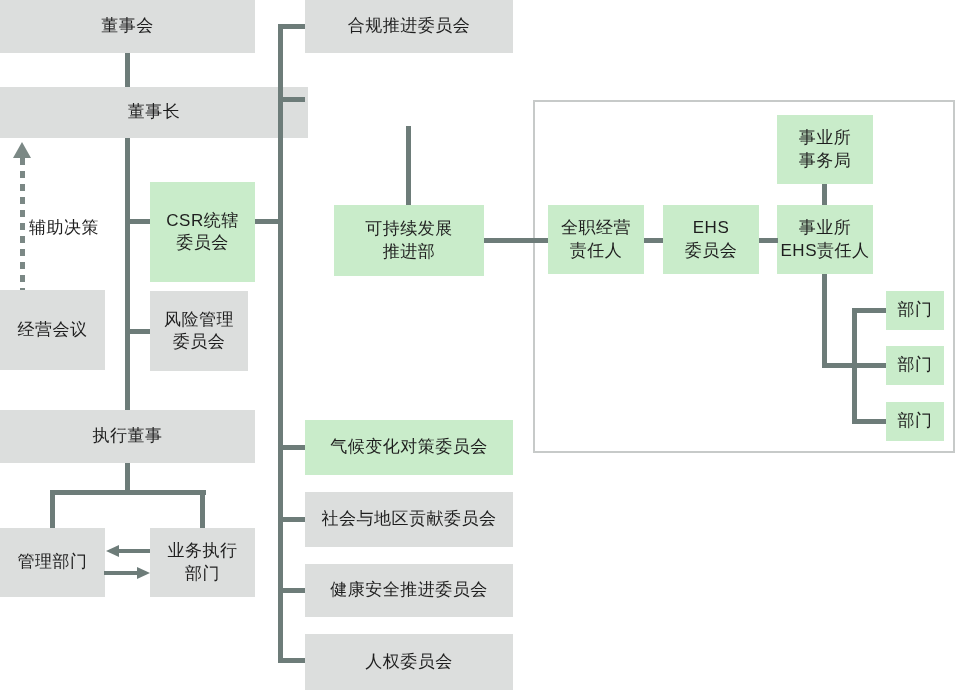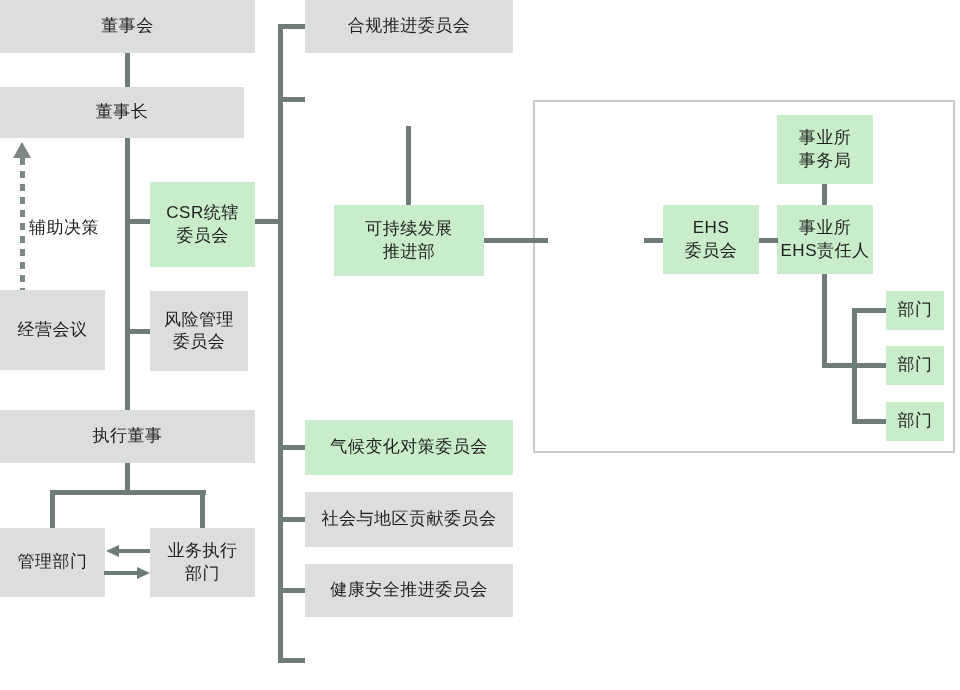--- a/index.html
+++ b/index.html
@@ -41,33 +41,33 @@
 <body>
 
 <div class="canvas">
 
   <div class="box gray" style="left:0;top:0;width:255px;height:53px">
     <span class="ln">董事会</span>
   </div>
 
   <div class="vline" style="left:125px;top:53px;width:5px;height:34px"></div>
 
-  <div class="box gray" style="left:0;top:87px;width:244px;height:51px">
+  <div class="box gray" style="left:0;top:87px;width:308px;height:51px">
     <span class="ln">董事长</span>
   </div>
 
   <div class="vline" style="left:125px;top:138px;width:5px;height:274px"></div>
 
   <div class="tri tri-up" style="left:13px;top:142px"></div>
   <div class="dashv" style="left:20px;top:158px;height:132px"></div>
   <div class="note" style="left:29px;top:216px">辅助决策</div>
 
   <div class="hline" style="left:127px;top:219px;width:23px;height:5px"></div>
 
-  <div class="box green" style="left:150px;top:182px;width:105px;height:85px">
+  <div class="box green" style="left:150px;top:182px;width:105px;height:100px">
     <span class="ln">CSR统辖</span>
     <span class="ln">委员会</span>
   </div>
 
   <div class="hline" style="left:255px;top:219px;width:28px;height:5px"></div>
 
   <div class="hline" style="left:127px;top:329px;width:23px;height:5px"></div>
 
   <div class="box gray" style="left:150px;top:291px;width:98px;height:80px">
     <span class="ln">风险管理</span>
@@ -126,30 +126,37 @@
   </div>
 
   <div class="box gray" style="left:305px;top:492px;width:208px;height:55px">
     <span class="ln">社会与地区贡献委员会</span>
   </div>
 
   <div class="box gray" style="left:305px;top:564px;width:208px;height:53px">
     <span class="ln">健康安全推进委员会</span>
   </div>
 
+  <div class="box gray" style="left:305px;top:634px;width:208px;height:56px">
+    <span class="ln">人权委员会</span>
+  </div>
 
   <div class="frame" style="left:533px;top:100px;width:422px;height:353px"></div>
 
   <div class="hline" style="left:484px;top:238px;width:64px;height:5px"></div>
 
   <div class="box green" style="left:777px;top:115px;width:96px;height:69px">
     <span class="ln">事业所</span>
     <span class="ln">事务局</span>
   </div>
 
+  <div class="box green" style="left:548px;top:205px;width:96px;height:69px">
+    <span class="ln">全职经营</span>
+    <span class="ln">责任人</span>
+  </div>
 
   <div class="box green" style="left:663px;top:205px;width:96px;height:69px">
     <span class="ln">EHS</span>
     <span class="ln">委员会</span>
   </div>
 
   <div class="box green" style="left:777px;top:205px;width:96px;height:69px">
     <span class="ln">事业所</span>
     <span class="ln">EHS责任人</span>
   </div>

